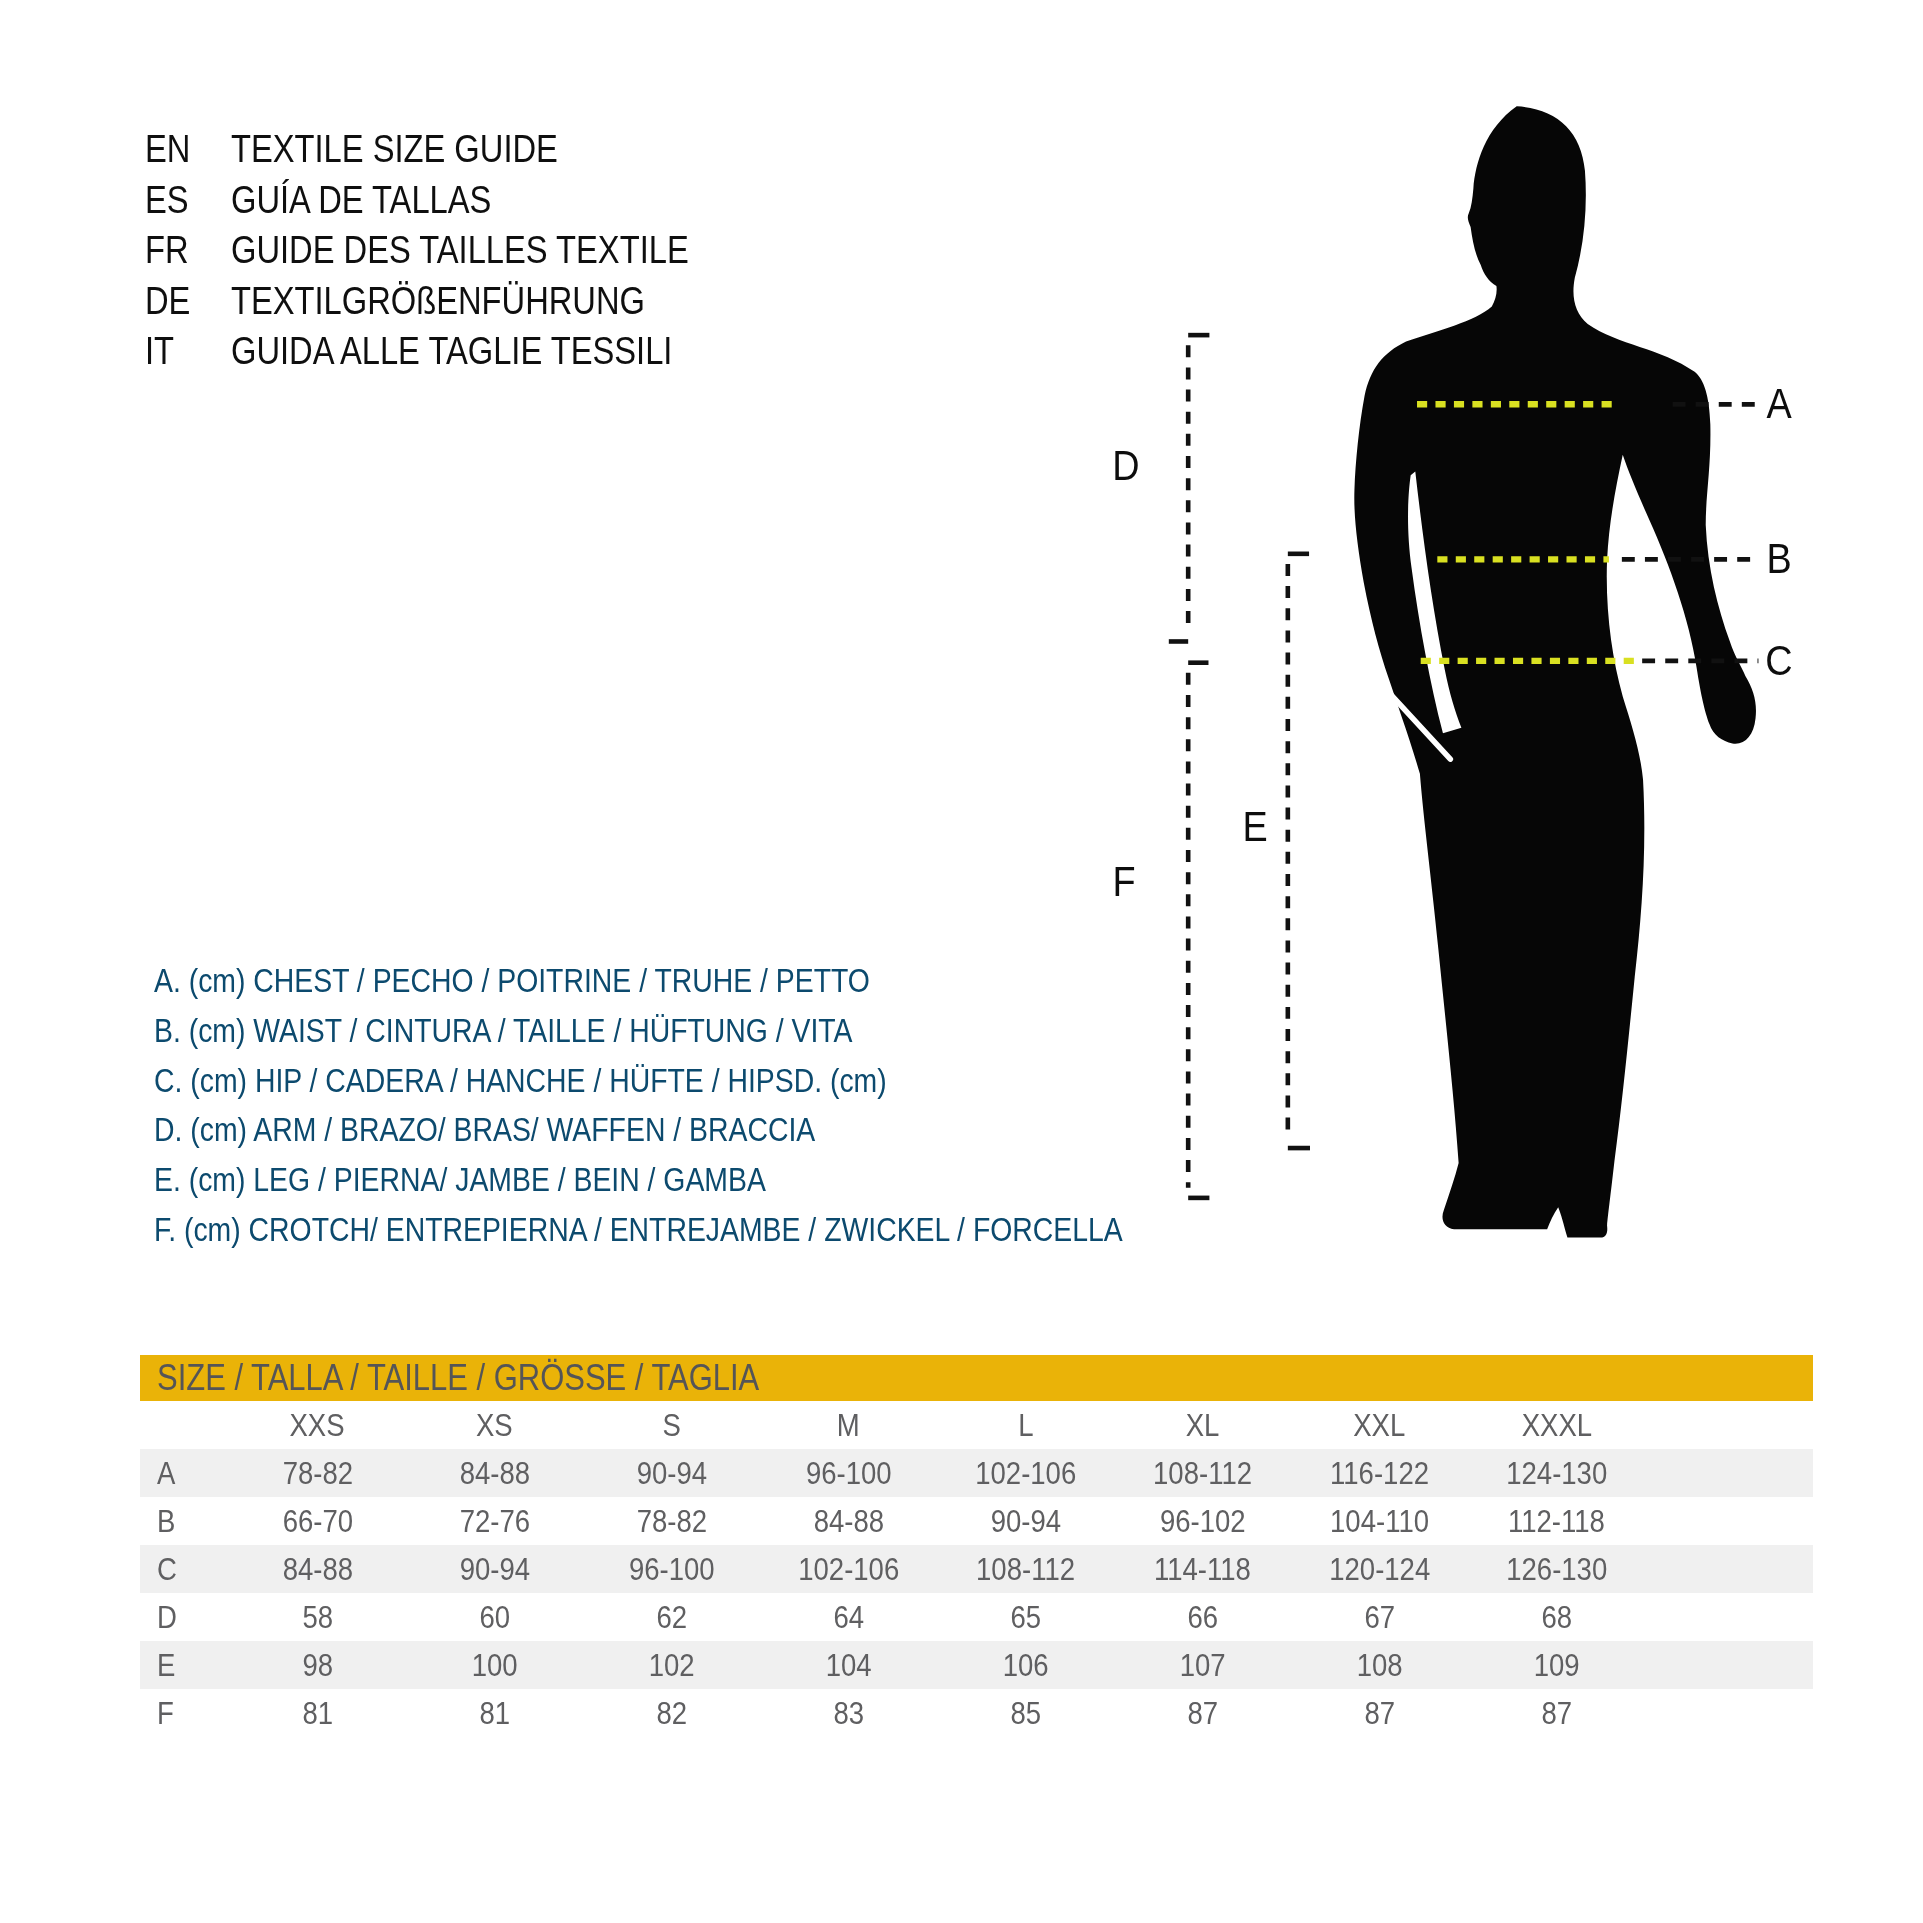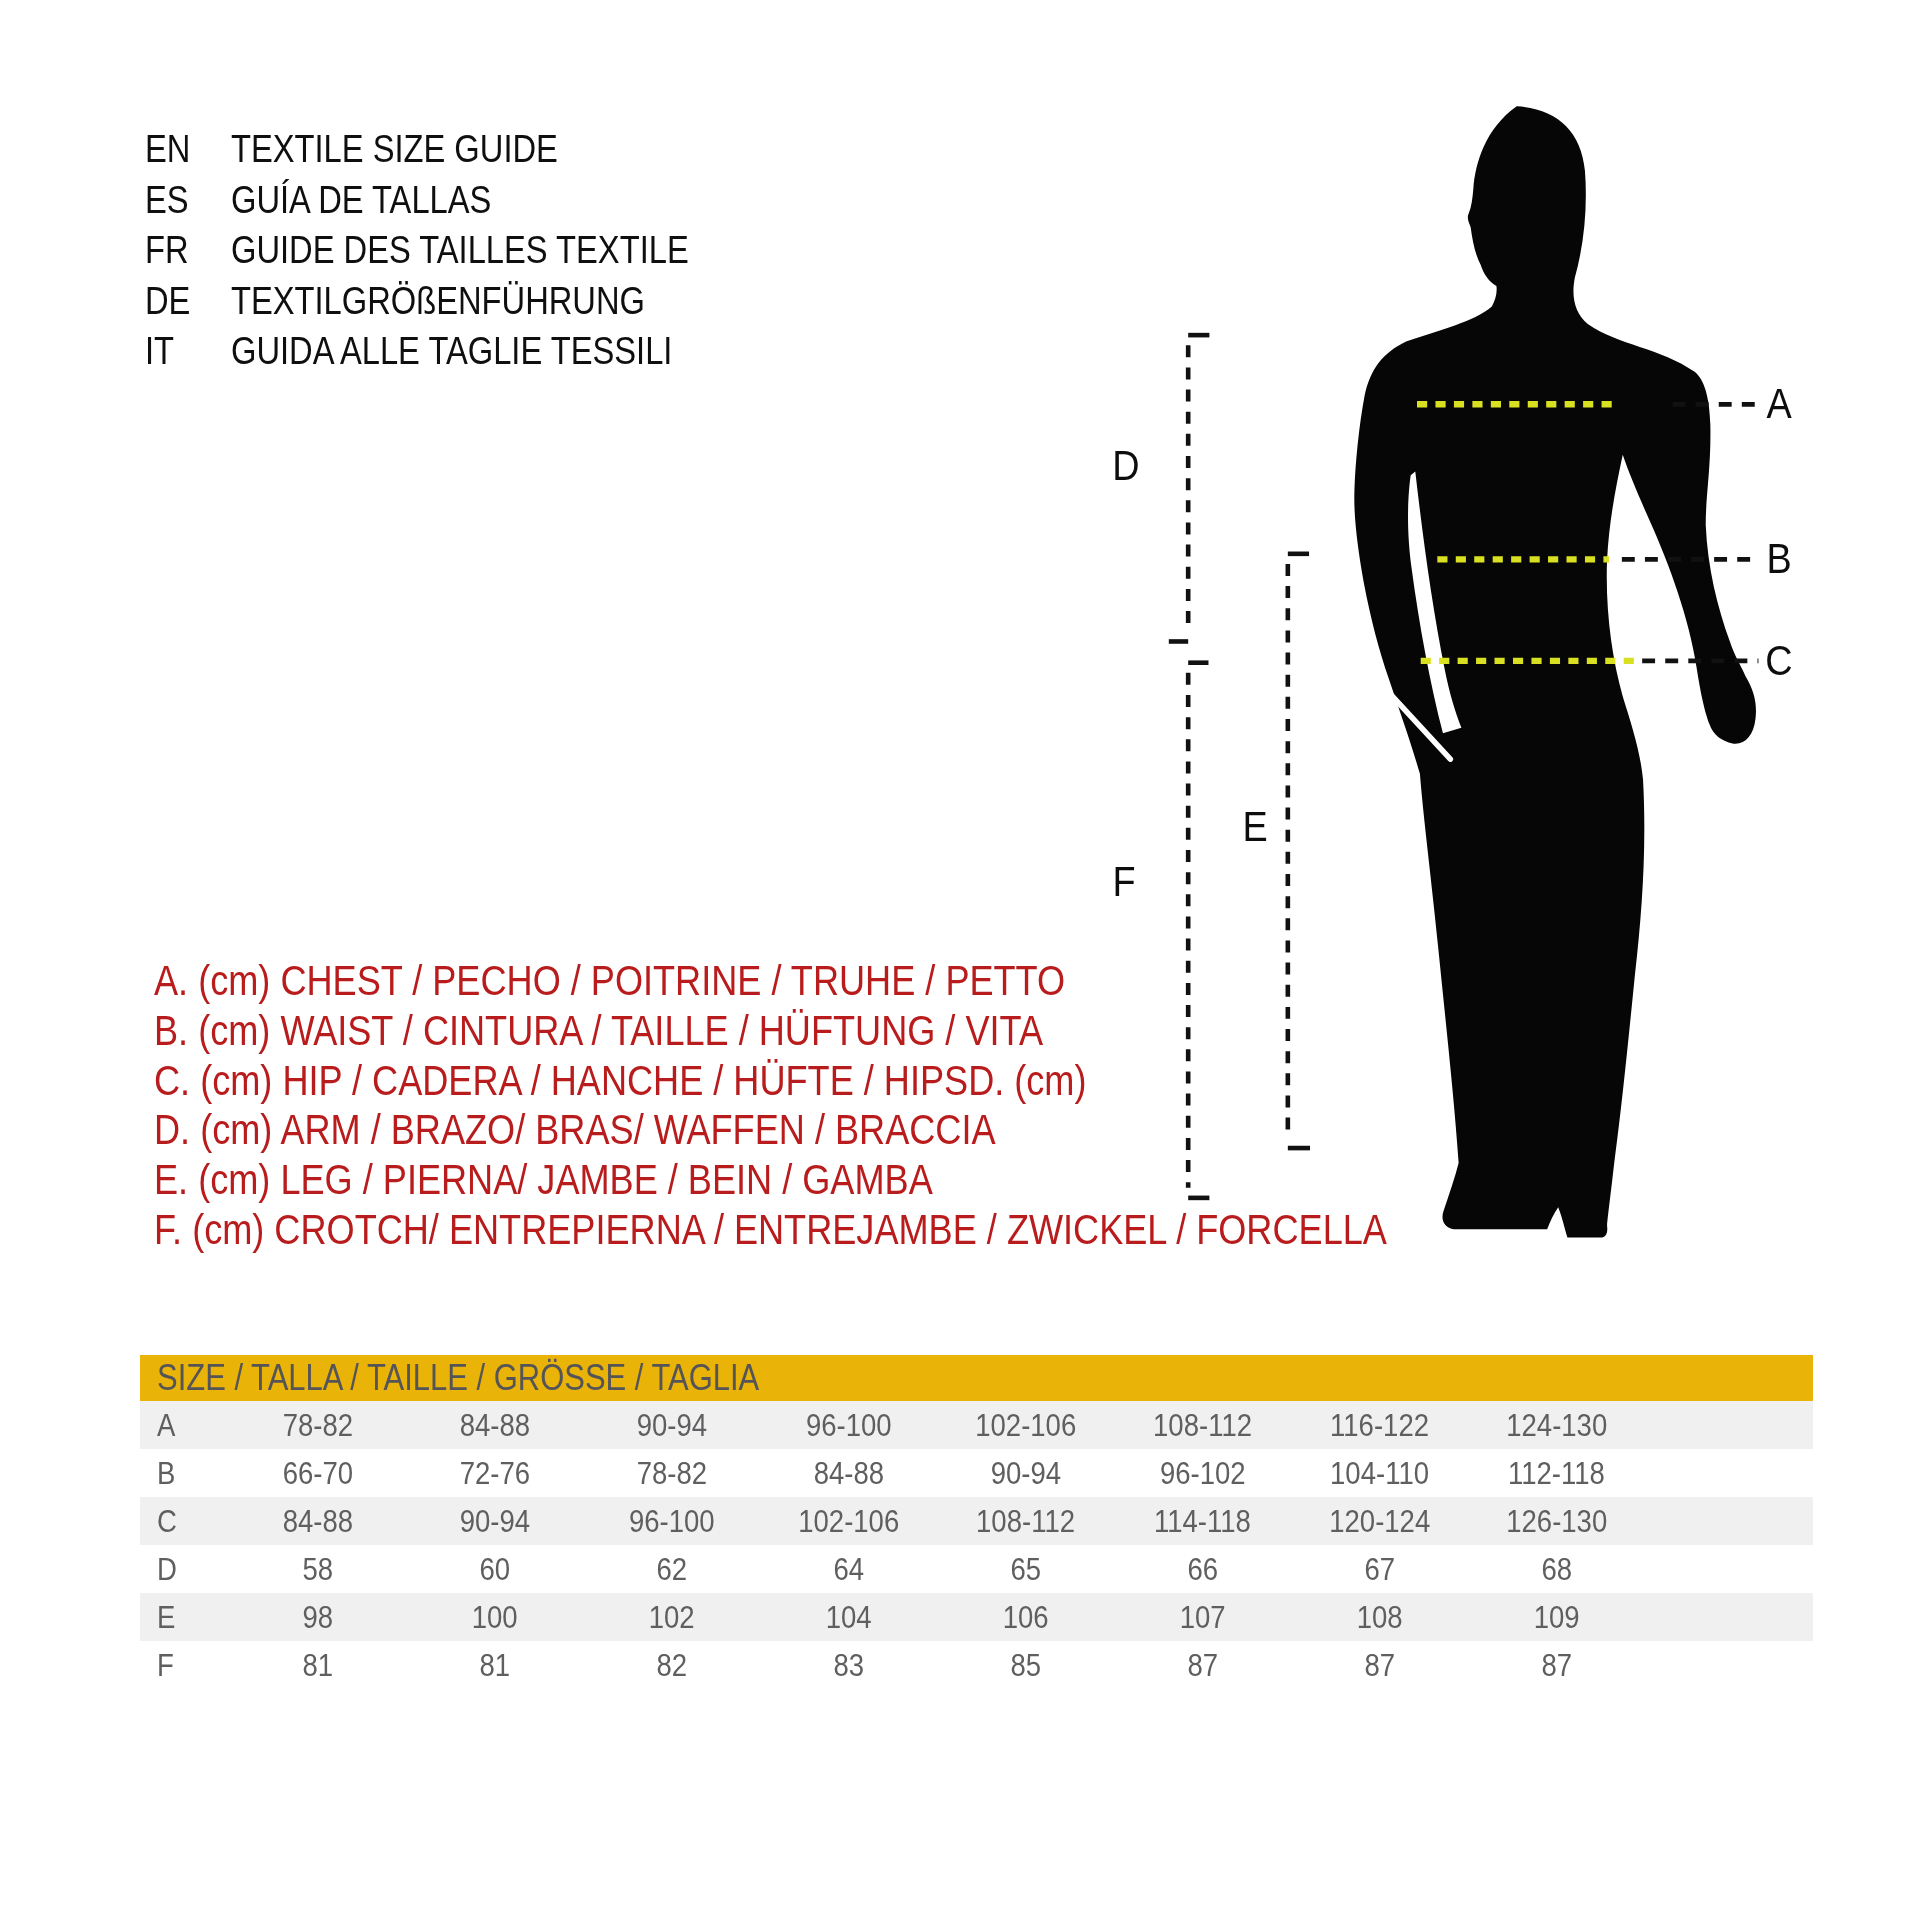--- a/index.html
+++ b/index.html
@@ -8,21 +8,21 @@
 
   
   .cnd{display:inline-block;transform:scaleX(.86);transform-origin:0 50%;white-space:nowrap}
   .cndc{display:inline-block;transform:scaleX(.86);transform-origin:50% 50%;white-space:nowrap}
 
   
   .hline{position:absolute;left:129px;height:44px;line-height:44px;font-size:38px;color:#0f0f0f;display:flex}
   .hline .code{width:86px;flex:0 0 86px}
 
   
-  .lline{position:absolute;left:138px;height:42px;line-height:42px;font-size:42px;color:#b91c1c}
+  .lline{position:absolute;left:138px;height:42px;line-height:42px;font-size:33px;color:#0c4a6e}
 
   
   #silhouette{position:absolute;left:1320px;top:102px;z-index:1}
   #measure-lines{position:absolute;left:1052px;top:74px;z-index:2;pointer-events:none}
   .mlabel{position:absolute;z-index:3;font-size:42px;color:#0d0d0d;transform:translate(-50%,-50%) scaleX(.9)}
 
   
   #size-table{position:absolute;left:124px;top:1355px;width:1673px;z-index:1}
   .t-title-bar{height:46px;background:#eab308;line-height:46px;font-size:36px;color:#555557;padding-left:16.6px;box-sizing:border-box}
   .t-row{display:grid;grid-template-columns:89px repeat(8,177px) 1fr;height:48px;line-height:48px;font-size:32px;color:#5f5f61}
@@ -144,20 +144,32 @@
     <div class="lline" style="top:1159px"><span class="cnd">E. (cm) LEG / PIERNA/ JAMBE / BEIN / GAMBA</span></div>
     <div class="lline" style="top:1209px"><span class="cnd">F. (cm) CROTCH/ ENTREPIERNA / ENTREJAMBE / ZWICKEL / FORCELLA</span></div>
   </div>
 
 
   <div id="size-table">
     <div class="t-title-bar">
       <span class="cnd">SIZE / TALLA / TAILLE / GRÖSSE / TAGLIA</span>
     </div>
 
+    <div class="t-row">
+      <div class="t-cell t-label"></div>
+      <div class="t-cell"><span class="cndc">XXS</span></div>
+      <div class="t-cell"><span class="cndc">XS</span></div>
+      <div class="t-cell"><span class="cndc">S</span></div>
+      <div class="t-cell"><span class="cndc">M</span></div>
+      <div class="t-cell"><span class="cndc">L</span></div>
+      <div class="t-cell"><span class="cndc">XL</span></div>
+      <div class="t-cell"><span class="cndc">XXL</span></div>
+      <div class="t-cell"><span class="cndc">XXXL</span></div>
+      <div class="t-cell"></div>
+    </div>
 
     <div class="t-row stripe">
       <div class="t-cell t-label"><span class="cnd">A</span></div>
       <div class="t-cell"><span class="cndc">78-82</span></div>
       <div class="t-cell"><span class="cndc">84-88</span></div>
       <div class="t-cell"><span class="cndc">90-94</span></div>
       <div class="t-cell"><span class="cndc">96-100</span></div>
       <div class="t-cell"><span class="cndc">102-106</span></div>
       <div class="t-cell"><span class="cndc">108-112</span></div>
       <div class="t-cell"><span class="cndc">116-122</span></div>

